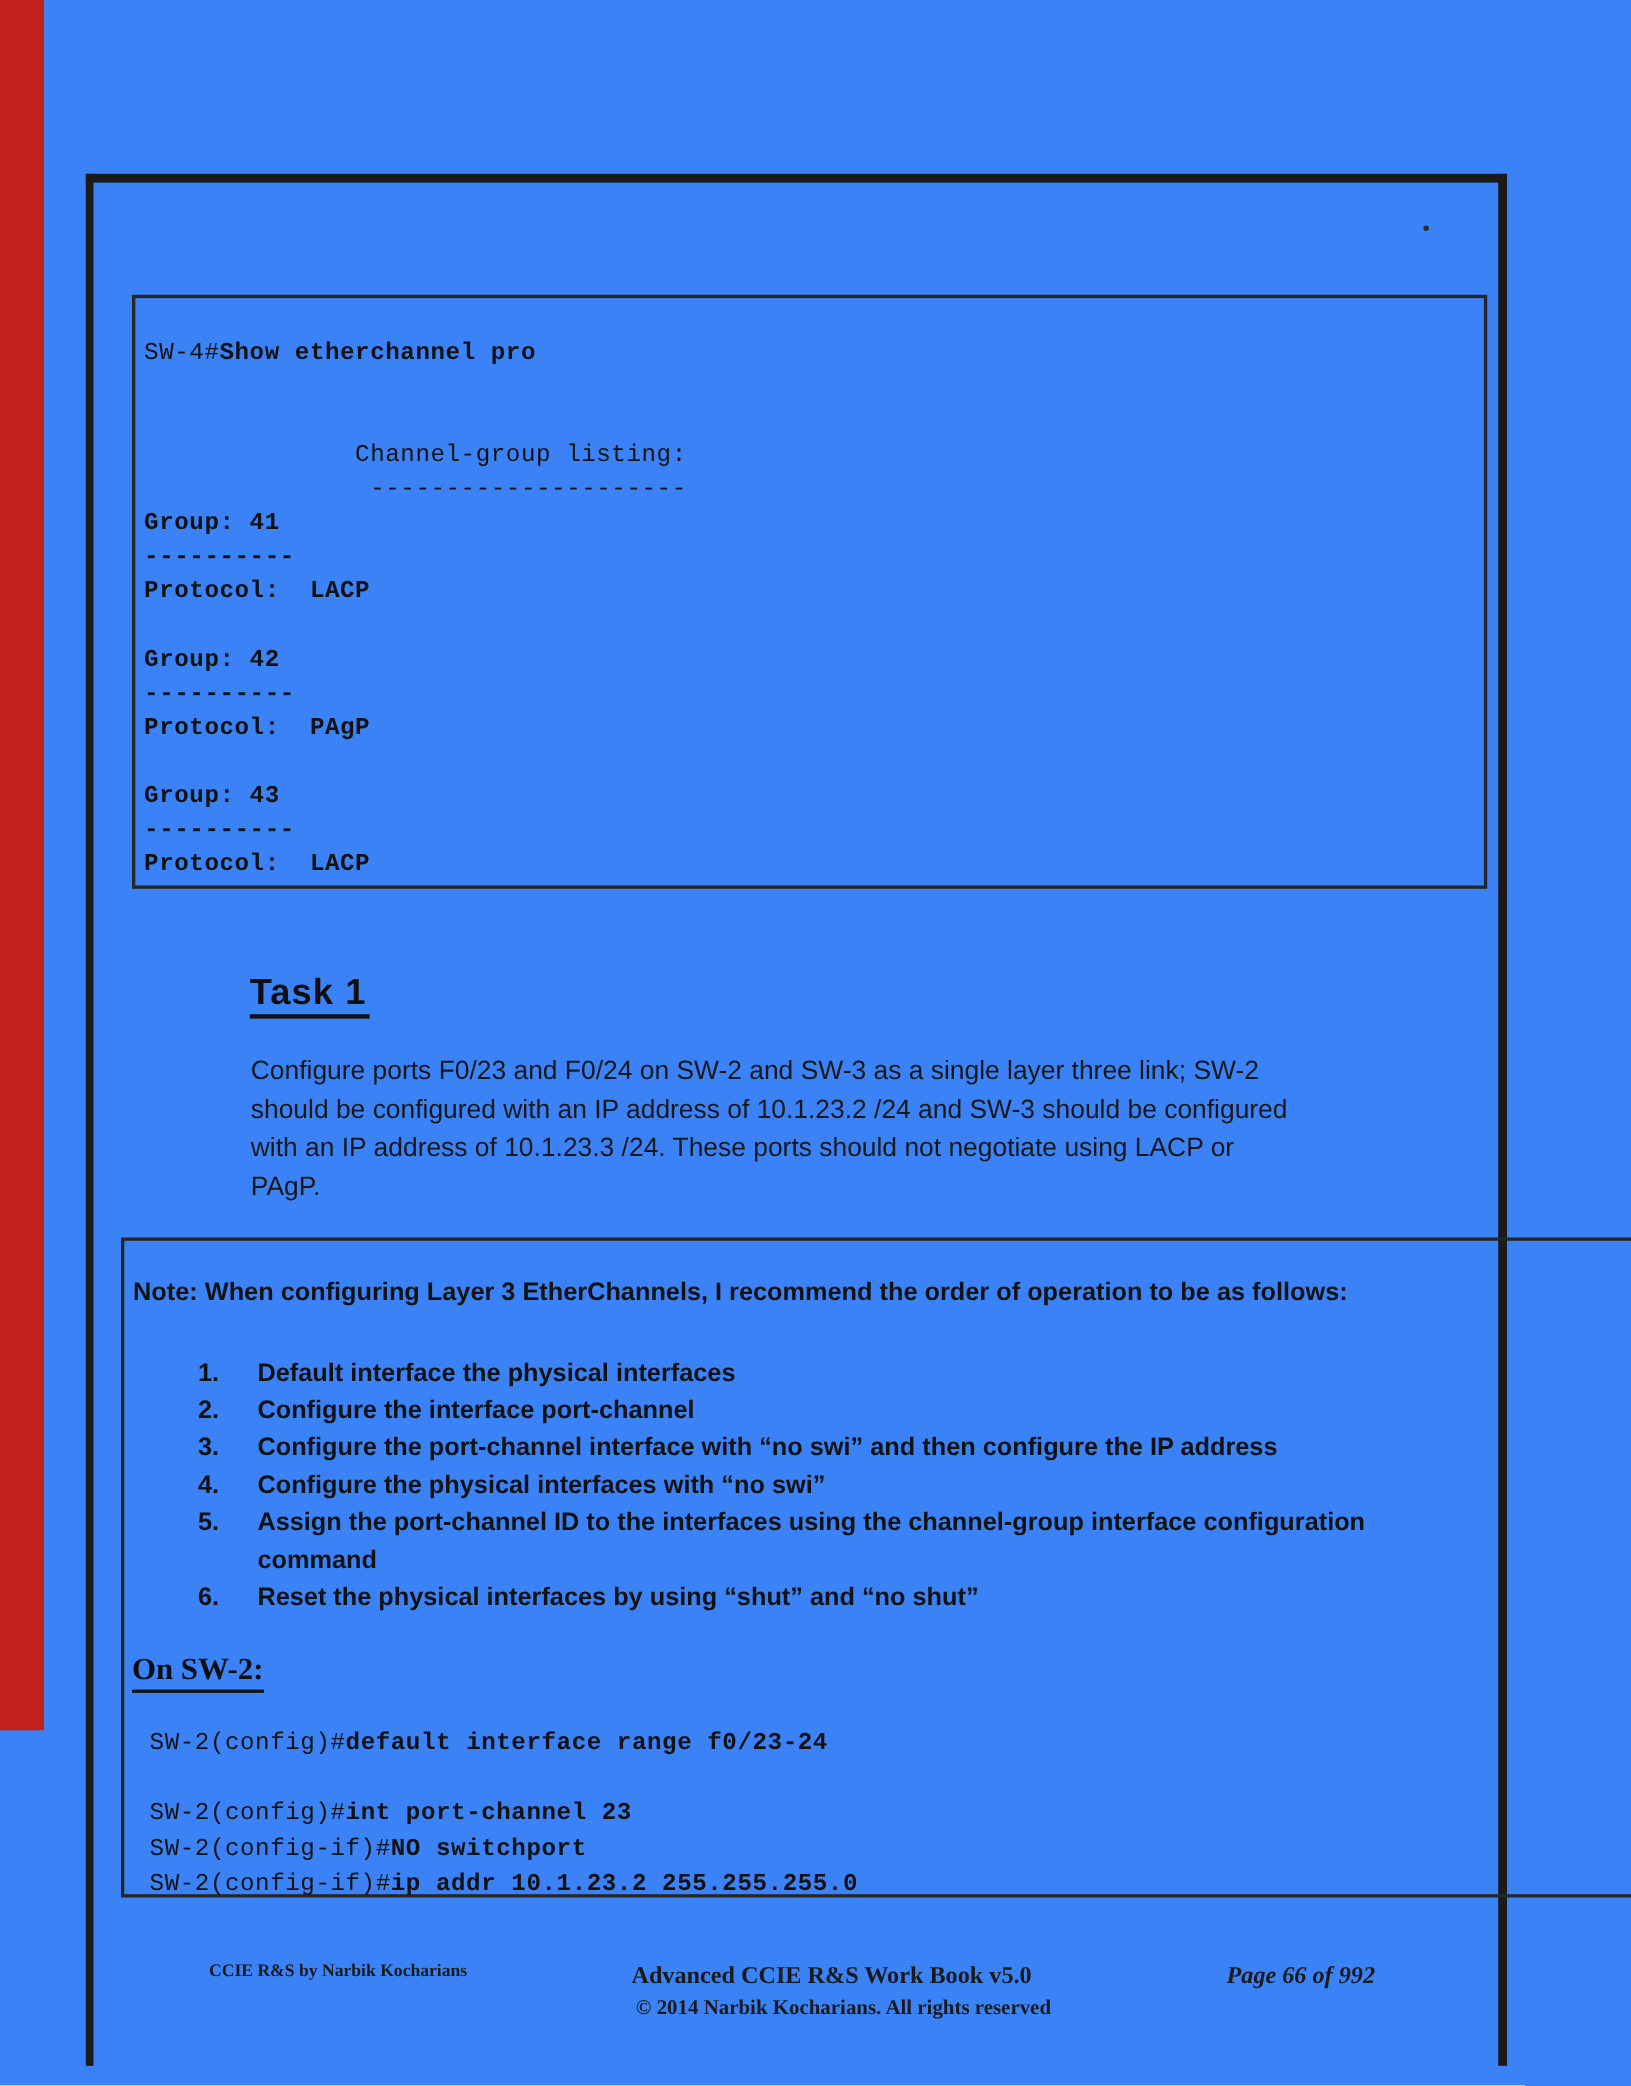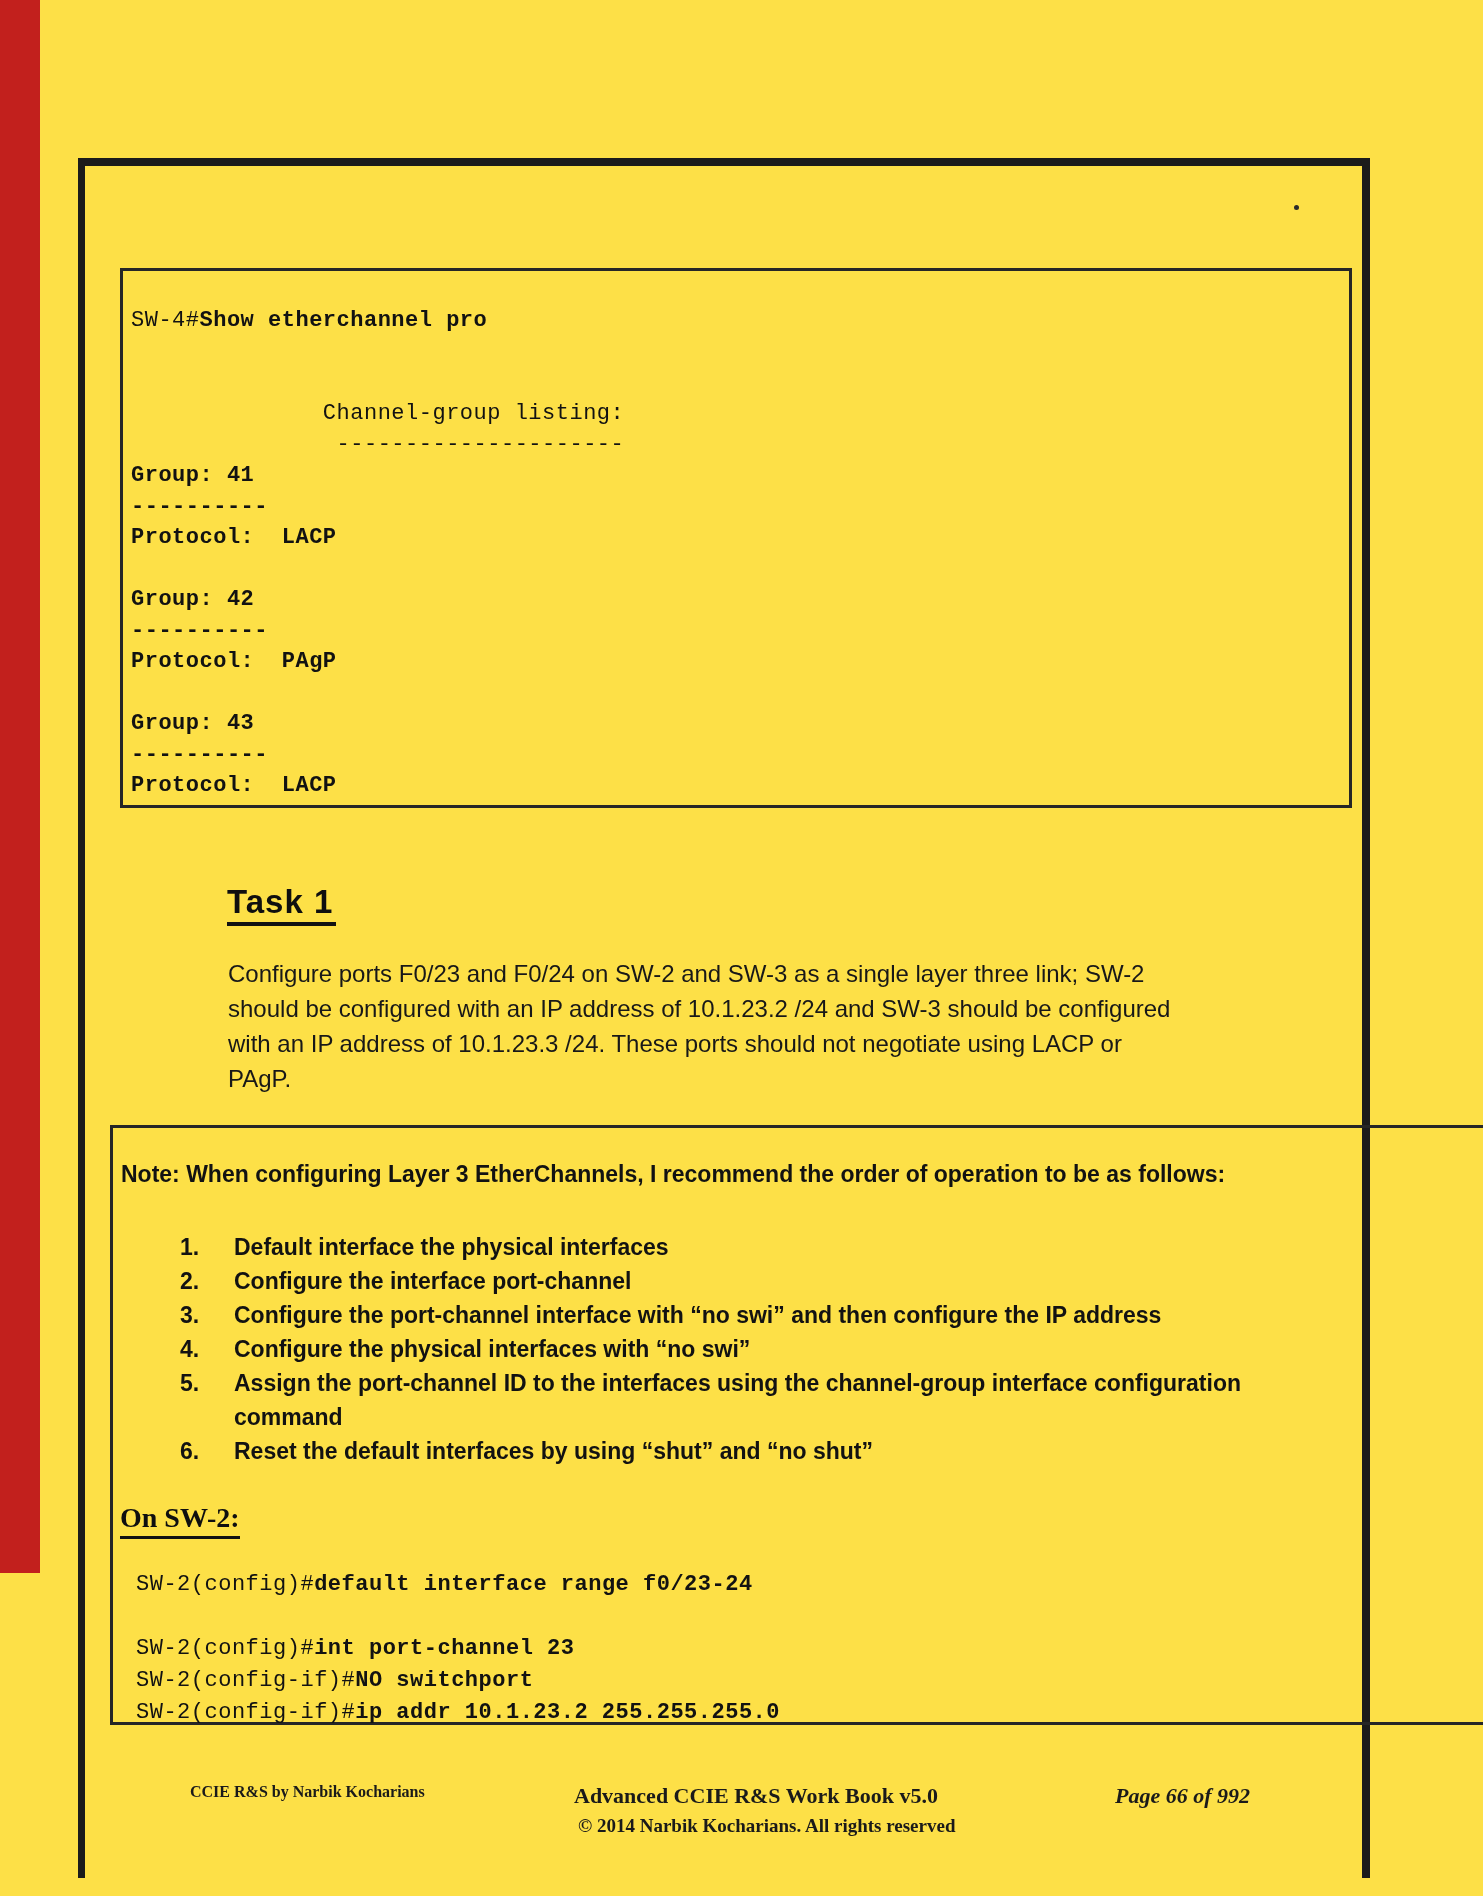--- a/index.html
+++ b/index.html
@@ -1,16 +1,16 @@
 <!DOCTYPE html>
 <html><head>
 <meta charset="utf-8">
 <style>
   html,body{margin:0;padding:0;background:#ffffff;}
-  #canvas{position:relative;width:1483px;height:1896px;background:#fde047;overflow:hidden;
+  #canvas{position:relative;width:1483px;height:1896px;background:#3b82f6;overflow:hidden;
           color:#141414;}
   .abs{position:absolute;}
 
   
   #red-bar{left:0;top:0;width:40px;height:1573px;background:#c2201d;}
 
   
   #page-frame{left:78px;top:158px;width:1292px;height:1720px;box-sizing:border-box;
               border-top:8px solid #1b1b1b;border-left:7px solid #1b1b1b;border-right:8px solid #1b1b1b;}
 
@@ -111,21 +111,21 @@
           <span class="step-num">4.</span>
           <span class="step-text">Configure the physical interfaces with “no swi”</span>
         </div>
       <div class="step">
           <span class="step-num">5.</span>
           <span class="step-text">Assign the port-channel ID to the interfaces using the channel-group interface configuration
 command</span>
         </div>
       <div class="step">
           <span class="step-num">6.</span>
-          <span class="step-text">Reset the default interfaces by using “shut” and “no shut”</span>
+          <span class="step-text">Reset the physical interfaces by using “shut” and “no shut”</span>
         </div>
     </div>
 
     <div id="on-sw2" class="abs">On SW-2:</div>
 
     <div id="cfg-lines" class="abs">
       <div class="tline"><span class="mono-reg">SW-2(config)#</span><span class="mono-bold">default interface range f0/23-24</span></div>
       <div class="tline"><span class="mono-reg"></span></div>
       <div class="tline"><span class="mono-reg">SW-2(config)#</span><span class="mono-bold">int port-channel 23</span></div>
       <div class="tline"><span class="mono-reg">SW-2(config-if)#</span><span class="mono-bold">NO switchport</span></div>

